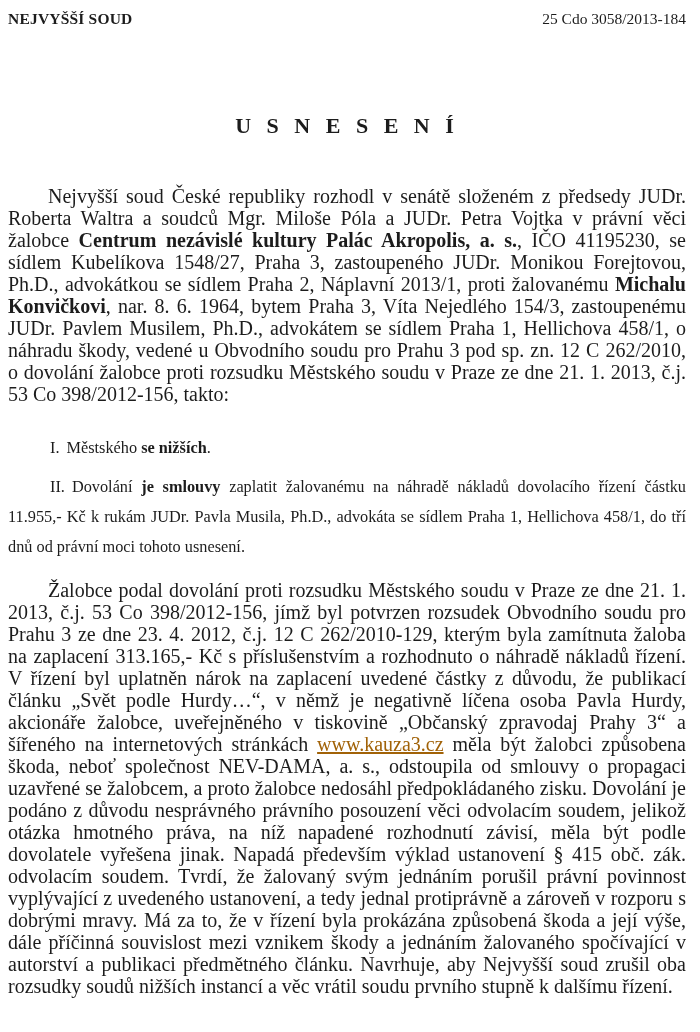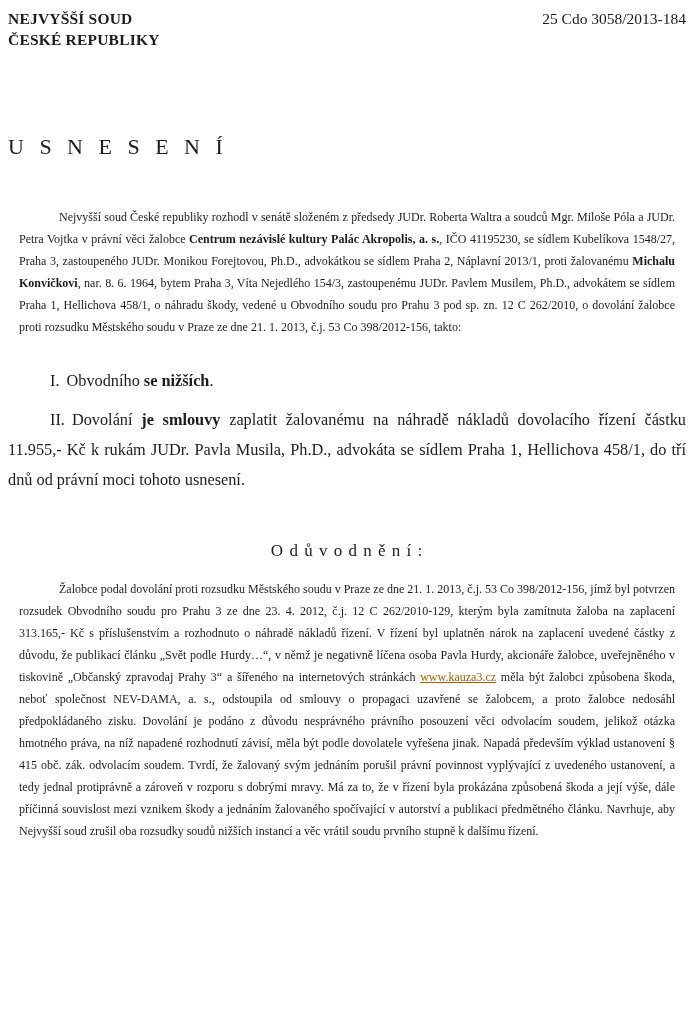--- a/index.html
+++ b/index.html
@@ -29,28 +29,28 @@
     line-height: 21px;
     letter-spacing: 0.2px;
   }
   .case-number {
     font-weight: normal;
     font-size: 15.5px;
     line-height: 21px;
   }
   .doc-title {
     margin: 84px 0 0 0;
-    text-align: left;
+    text-align: center;
     font-size: 22px;
-    font-weight: normal;
+    font-weight: bold;
     letter-spacing: 5px;
   }
   .para {
-    margin: 11px;
-    font-size: 12px;
+    margin: 0;
+    font-size: 20px;
     line-height: 22px;
     text-align: justify;
     text-indent: 40px;
   }
   .intro {
     margin-top: 46px;
   }
   .b { font-weight: bold; }
   .rulings {
     margin-top: 28px;
@@ -82,31 +82,29 @@
   }
 </style>
 </head>
 <body>
 
 <div class="page">
 
   <header class="doc-header">
     <div class="court-name">
       <div>NEJVYŠŠÍ SOUD</div>
-      <div>ČESKÉ REPUBLIKY</div>
     </div>
     <div class="case-number">25 Cdo 3058/2013-184</div>
   </header>
 
   <h1 class="doc-title">U S N E S E N Í</h1>
 
   <p class="para intro"><span>Nejvyšší soud České republiky rozhodl v senátě složeném z předsedy JUDr. Roberta Waltra a soudců Mgr. Miloše Póla a JUDr. Petra Vojtka v právní věci žalobce </span><span class="b">Centrum nezávislé kultury Palác Akropolis, a. s.</span><span>, IČO 41195230, se sídlem Kubelíkova 1548/27, Praha 3, zastoupeného JUDr. Monikou Forejtovou, Ph.D., advokátkou se sídlem Praha 2, Náplavní 2013/1, proti žalovanému </span><span class="b">Michalu Konvičkovi</span><span>, nar. 8. 6. 1964, bytem Praha 3, Víta Nejedlého 154/3, zastoupenému JUDr. Pavlem Musilem, Ph.D., advokátem se sídlem Praha 1, Hellichova 458/1, o náhradu škody, vedené u Obvodního soudu pro Prahu 3 pod sp. zn. 12 C 262/2010, o dovolání žalobce proti rozsudku Městského soudu v Praze ze dne 21. 1. 2013, č.j. 53 Co 398/2012-156, takto:</span></p>
 
   <section class="rulings">
-    <p class="ruling"><span class="num">I.</span><span>Obvodního </span><span class="b">se nižších</span><span>.</span></p>
+    <p class="ruling"><span class="num">I.</span><span>Městského </span><span class="b">se nižších</span><span>.</span></p>
     <p class="ruling"><span class="num">II.</span><span>Dovolání </span><span class="b">je smlouvy</span><span> zaplatit žalovanému na náhradě nákladů dovolacího řízení částku 11.955,- Kč k rukám JUDr. Pavla Musila, Ph.D., advokáta se sídlem Praha 1, Hellichova 458/1, do tří dnů od právní moci tohoto usnesení.</span></p>
   </section>
 
-  <h2 class="reasoning-heading">O d ů v o d n ě n í :</h2>
 
   <p class="para reasoning-para"><span>Žalobce podal dovolání proti rozsudku Městského soudu v Praze ze dne 21. 1. 2013, č.j. 53 Co 398/2012-156, jímž byl potvrzen rozsudek Obvodního soudu pro Prahu 3 ze dne 23. 4. 2012, č.j. 12 C 262/2010-129, kterým byla zamítnuta žaloba na zaplacení 313.165,- Kč s příslušenstvím a rozhodnuto o náhradě nákladů řízení. V řízení byl uplatněn nárok na zaplacení uvedené částky z důvodu, že publikací článku „Svět podle Hurdy…“, v němž je negativně líčena osoba Pavla Hurdy, akcionáře žalobce, uveřejněného v tiskovině „Občanský zpravodaj Prahy 3“ a šířeného na internetových stránkách </span><a class="link">www.kauza3.cz</a><span> měla být žalobci způsobena škoda, neboť společnost NEV-DAMA, a. s., odstoupila od smlouvy o propagaci uzavřené se žalobcem, a proto žalobce nedosáhl předpokládaného zisku. Dovolání je podáno z důvodu nesprávného právního posouzení věci odvolacím soudem, jelikož otázka hmotného práva, na níž napadené rozhodnutí závisí, měla být podle dovolatele vyřešena jinak. Napadá především výklad ustanovení § 415 obč. zák. odvolacím soudem. Tvrdí, že žalovaný svým jednáním porušil právní povinnost vyplývající z uvedeného ustanovení, a tedy jednal protiprávně a zároveň v rozporu s dobrými mravy. Má za to, že v řízení byla prokázána způsobená škoda a její výše, dále příčinná souvislost mezi vznikem škody a jednáním žalovaného spočívající v autorství a publikaci předmětného článku. Navrhuje, aby Nejvyšší soud zrušil oba rozsudky soudů nižších instancí a věc vrátil soudu prvního stupně k dalšímu řízení.</span></p>
 
 </div>
 
 </body></html>

